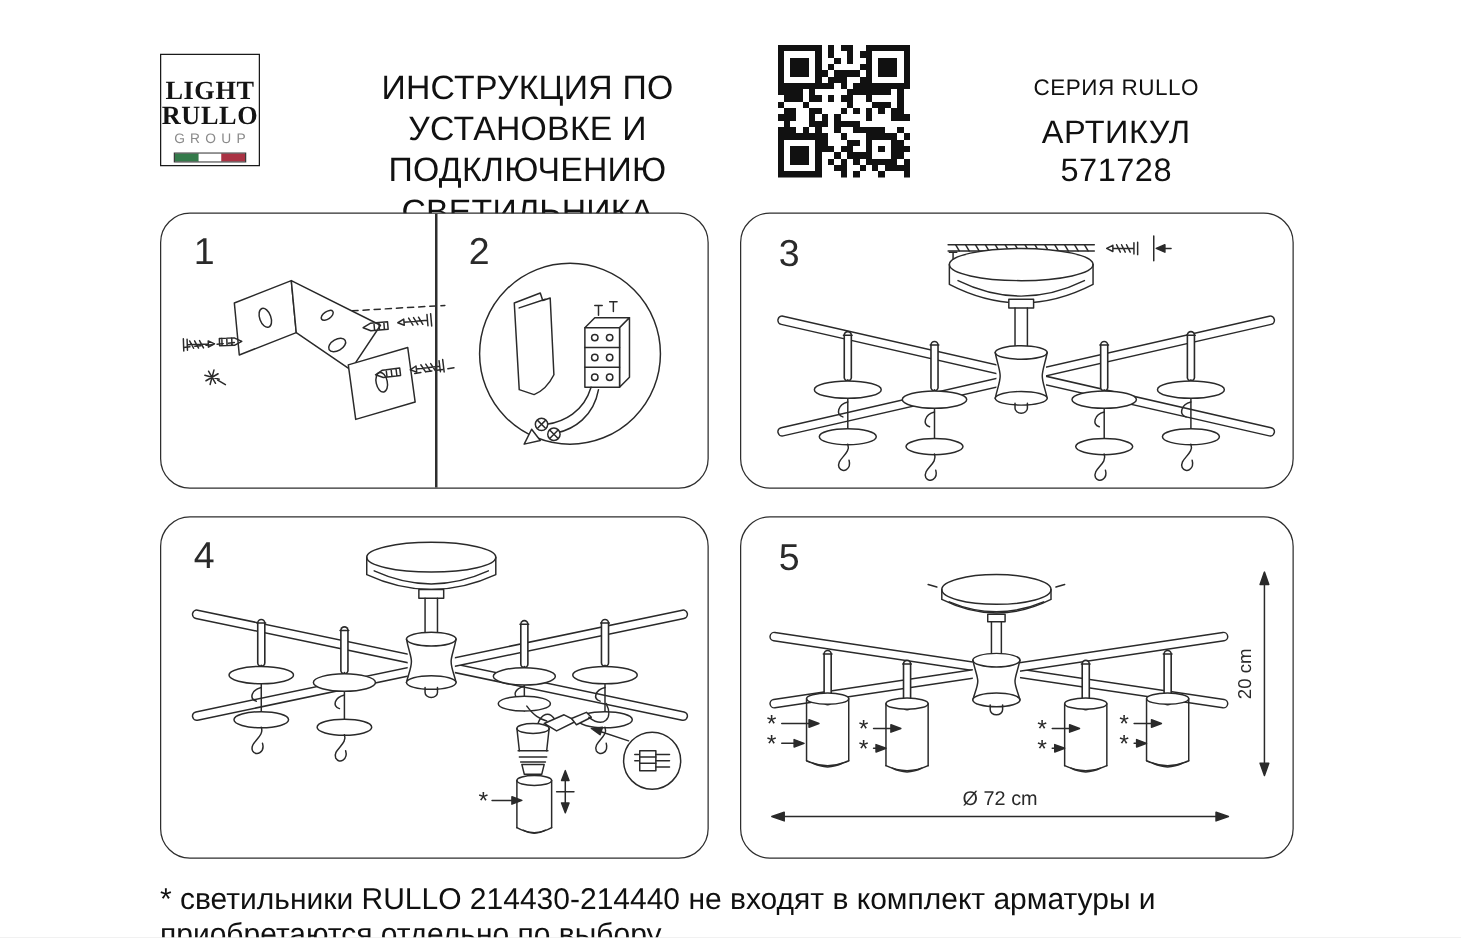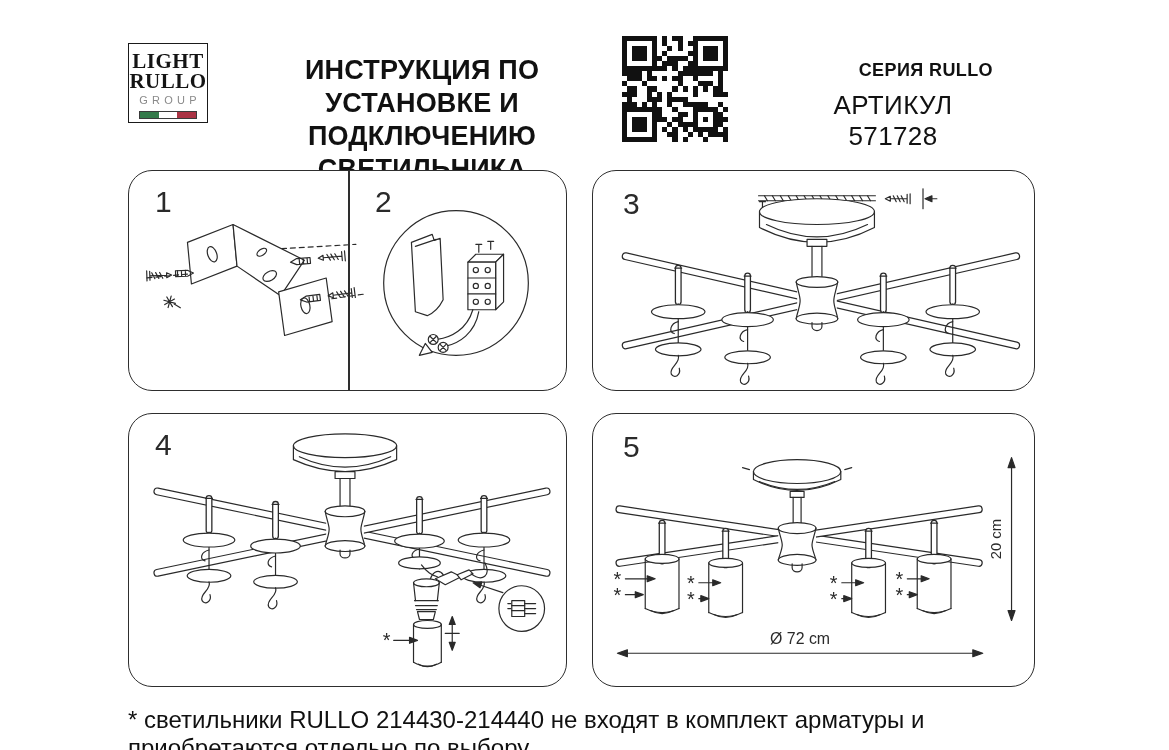--- a/index.html
+++ b/index.html
@@ -1,30 +1,30 @@
 <!DOCTYPE html>
 <html><head>
 <meta charset="utf-8">
 <style>
   html,body{margin:0;padding:0;background:#e8e8e8;}
   .sheet{position:relative;width:1169px;height:750px;background:#ffffff;margin:0 auto;
          font-family:"Liberation Sans",sans-serif;color:#1a1a1a;overflow:hidden;}
   
-  .logo-box{position:absolute;left:128px;top:43px;width:80px;height:80px;border:1.6px solid #1a1a1a;
-            display:flex;flex-direction:column;align-items:center;justify-content:flex-start;padding-top:7px;box-sizing:border-box;}
+  .logo-box{position:absolute;left:128px;top:43px;width:80px;height:90px;border:1.6px solid #1a1a1a;
+            display:flex;flex-direction:column;align-items:center;justify-content:flex-start;padding-top:18px;box-sizing:border-box;}
   .logo-word{font-family:"Liberation Serif",serif;font-weight:700;font-size:21px;line-height:20px;letter-spacing:.5px;color:#141414;}
   .logo-group{font-size:11px;letter-spacing:4.2px;color:#8a8a8a;margin-top:3px;margin-right:-4px;}
   .logo-flag{width:58px;height:8px;margin-top:5px;border:1px solid #3a3a3a;display:flex;box-sizing:border-box;}
   .logo-flag .fg{flex:1;}
   .title-block{position:absolute;left:226px;top:54px;width:392px;text-align:center;
-               font-weight:700;font-size:27px;line-height:33px;letter-spacing:.2px;color:#111;}
+               font-weight:400;font-size:27px;line-height:33px;letter-spacing:.2px;color:#111;}
   .qr{position:absolute;left:622px;top:36px;width:106px;height:106px;}
   .qr svg{width:100%;height:100%;shape-rendering:crispEdges;fill:#111;}
   .series-block{position:absolute;left:793px;top:60px;width:200px;text-align:center;color:#111;}
-  .series-line{font-weight:700;font-size:18px;letter-spacing:.4px;text-align:right;}
+  .series-line{font-weight:400;font-size:18px;letter-spacing:.4px;}
   .article-line{font-weight:400;font-size:26px;letter-spacing:.4px;margin-top:9px;}
   
   .panel{position:absolute;border:1.6px solid #2e2e2e;border-radius:24px;background:#fff;box-sizing:border-box;}
   .panel svg{position:absolute;left:0;top:0;width:100%;height:100%;}
   .p-a{left:128px;top:170px;width:439px;height:221px;}
   .p-3{left:592px;top:170px;width:443px;height:221px;}
   .p-4{left:128px;top:413px;width:439px;height:274px;}
   .p-5{left:592px;top:413px;width:443px;height:274px;}
   .divider{position:absolute;left:219px;top:0;bottom:0;width:1.6px;background:#2e2e2e;}
   .step-num{position:absolute;font-size:30px;line-height:30px;color:#2a2a2a;}

